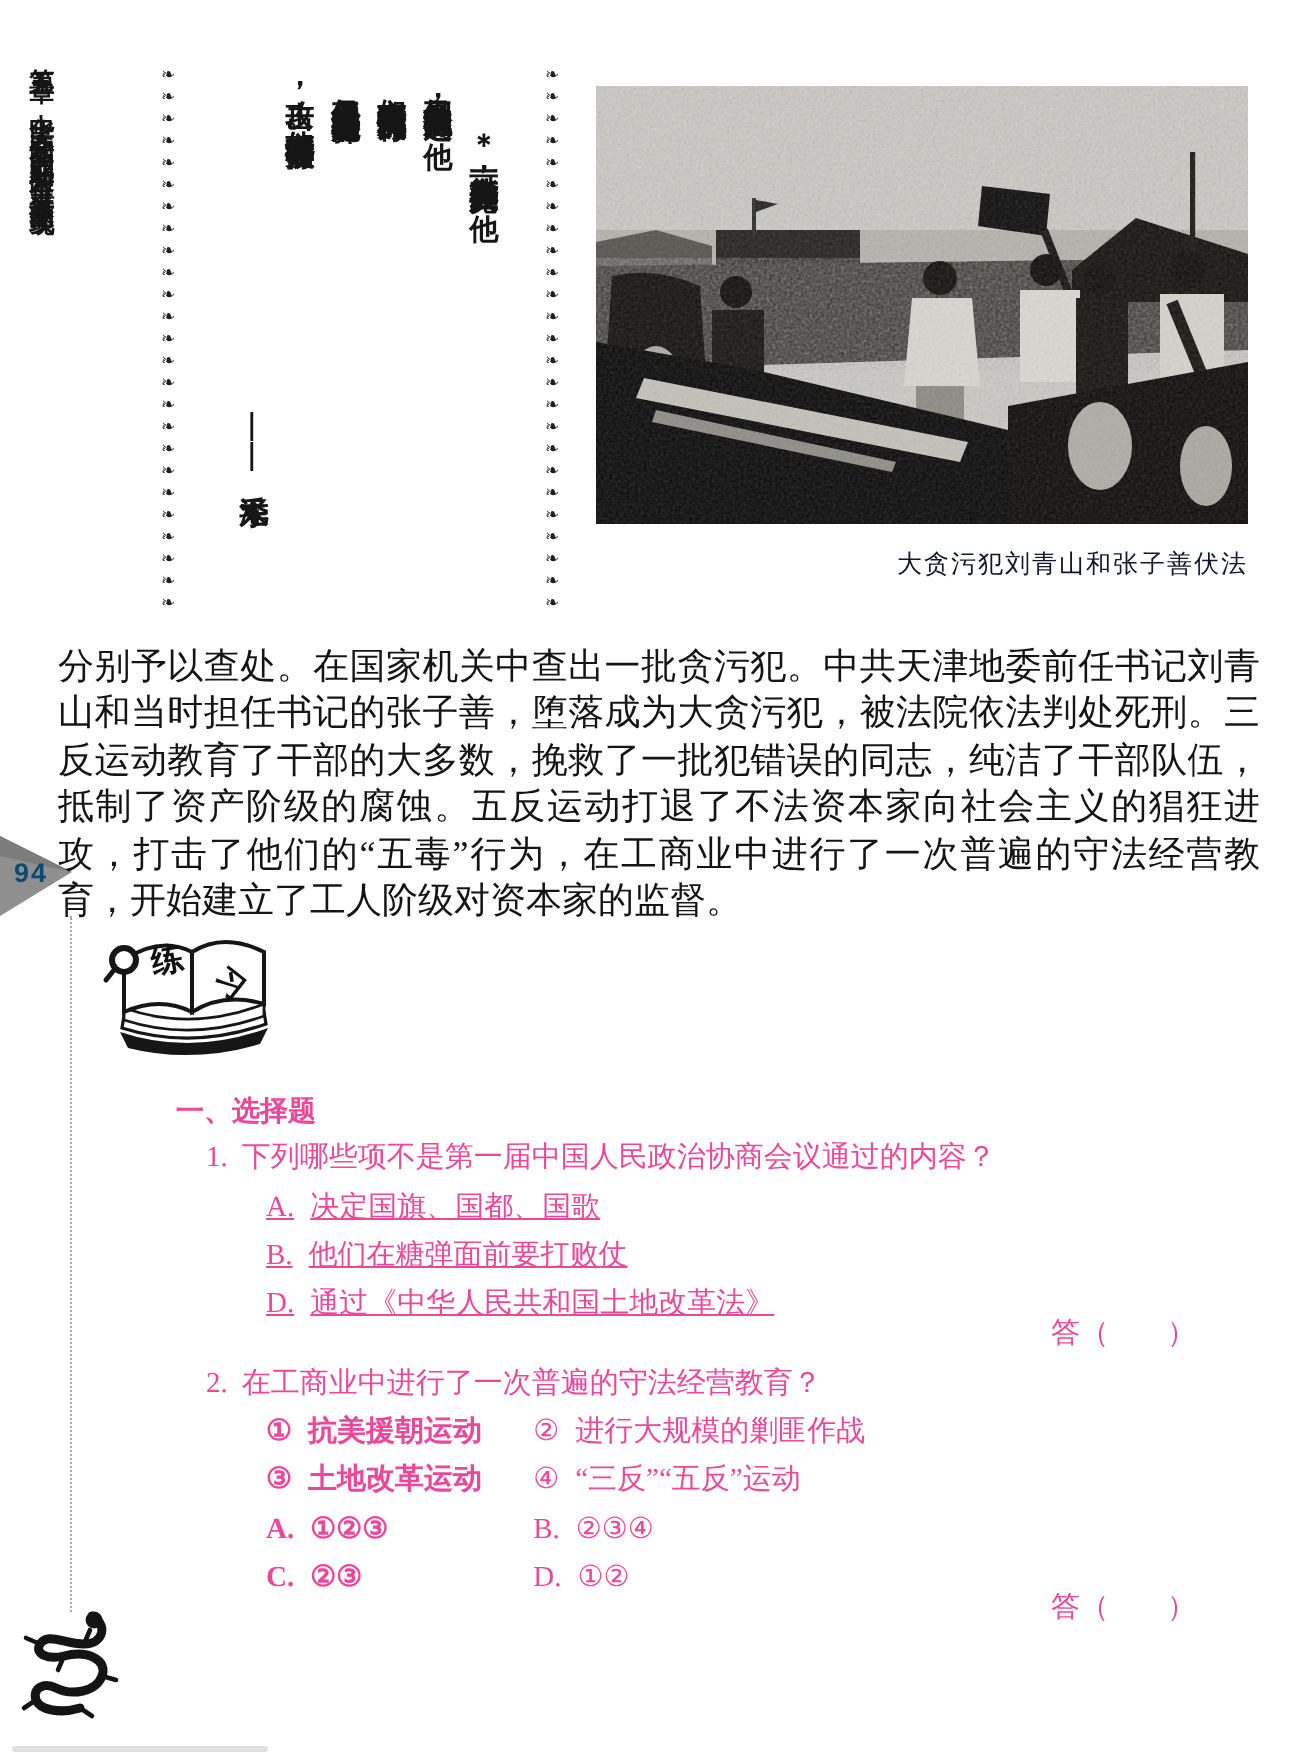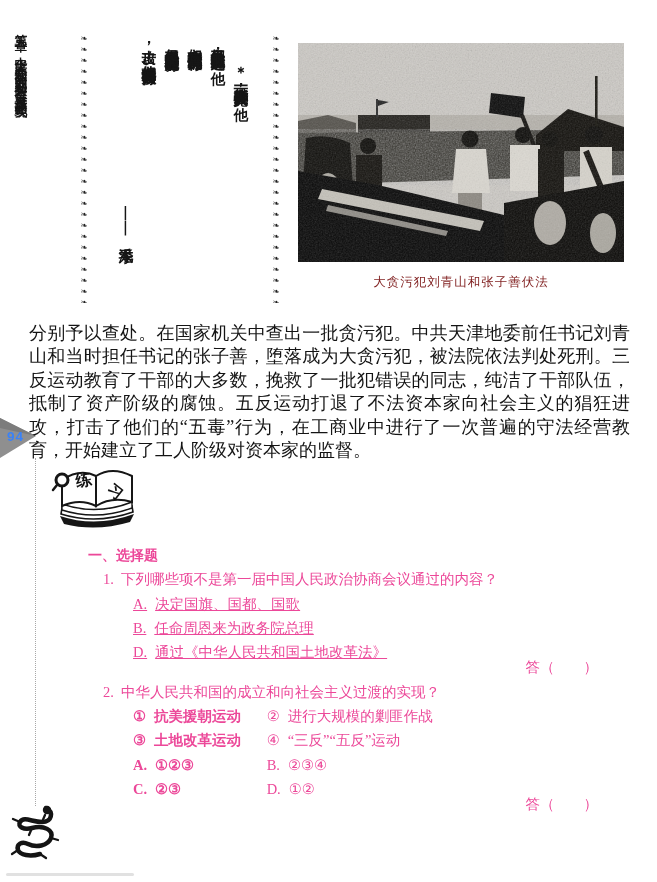--- a/index.html
+++ b/index.html
@@ -12,21 +12,21 @@
     position:absolute;left:12px;top:24px;height:230px;
     writing-mode:vertical-rl;text-orientation:upright;
     font-family:"Liberation Sans","DejaVu Sans",sans-serif;
     font-weight:bold;font-size:12.5px;letter-spacing:2.5px;color:#151515;
   }
   .page-tab{position:absolute;left:0;top:416px;width:40px;height:44px;}
   .page-tab svg{position:absolute;left:0;top:0;}
   .page-tab .pagenum{
     position:absolute;left:7px;top:13px;
     font-family:"Liberation Sans","DejaVu Sans",sans-serif;
-    font-weight:bold;font-size:13.5px;color:#3b82f6;letter-spacing:1px;
+    font-weight:bold;font-size:13.5px;color:#0c4a6e;letter-spacing:1px;
   }
   .connector{position:absolute;left:35px;top:458px;height:348px;border-left:1px dotted #a8a8a8;}
   .dragon{position:absolute;left:10px;top:802px;}
   .smudge{position:absolute;left:6px;top:873px;width:128px;height:3px;background:#c9c9c9;opacity:.55;border-radius:2px;}
 
   
   .ornament{
     position:absolute;top:33px;height:270px;
     writing-mode:vertical-rl;text-orientation:upright;
     font-family:"DejaVu Sans","Liberation Sans",sans-serif;
@@ -41,22 +41,22 @@
     font-weight:bold;font-size:14.5px;color:#161616;
   }
   .quote .qcol{line-height:23px;letter-spacing:0.5px;}
   .quote .qcol.first{padding-top:18px;}
   .quote .qcol.signature{padding-top:168px;font-weight:bold;}
 
   
   .photo-fig{position:absolute;left:298px;top:43px;width:326px;margin:0;}
   .photo{display:block;width:326px;height:219px;}
   .photo-caption{
-    display:block;width:326px;text-align:center;margin-top:12px;
-    font-size:12.5px;color:#7f1d1d;letter-spacing:1px;
+    display:block;width:326px;text-align:right;margin-top:12px;
+    font-size:12.5px;color:#0f172a;letter-spacing:1px;
   }
 
   
   .bodytext{
     position:absolute;left:29px;top:322px;width:601px;margin:0;
     font-size:18px;line-height:23.4px;text-align:justify;color:#141414;
   }
 
   
   .bookicon{position:absolute;left:50px;top:464px;}
@@ -175,31 +175,31 @@
     <div class="sec-title">一、选择题</div>
 
     <div class="q q1">
       <div class="q-line">
         <span class="q-num">1.</span><span>下列哪些项不是第一届中国人民政治协商会议通过的内容？</span>
       </div>
       <div class="opt">
         <span class="opt-label">A.</span><span>决定国旗、国都、国歌</span>
       </div>
       <div class="opt">
-        <span class="opt-label">B.</span><span>任命周恩来为政务院总理</span>
+        <span class="opt-label">B.</span><span>他们在糖弹面前要打败仗</span>
       </div>
       <div class="opt">
         <span class="opt-label">D.</span><span>通过《中华人民共和国土地改革法》</span>
       </div>
       <div class="answer">答（　　）</div>
     </div>
 
     <div class="q q2">
       <div class="q-line">
-        <span class="q-num">2.</span><span>中华人民共和国的成立和向社会主义过渡的实现？</span>
+        <span class="q-num">2.</span><span>在工商业中进行了一次普遍的守法经营教育？</span>
       </div>
       <div class="two-col">
         <span class="cell1"><span class="item-label">①</span><span>抗美援朝运动</span></span>
         <span><span class="item-label">②</span><span>进行大规模的剿匪作战</span></span>
       </div>
       <div class="two-col">
         <span class="cell1"><span class="item-label">③</span><span>土地改革运动</span></span>
         <span><span class="item-label">④</span><span>“三反”“五反”运动</span></span>
       </div>
       <div class="two-col">

